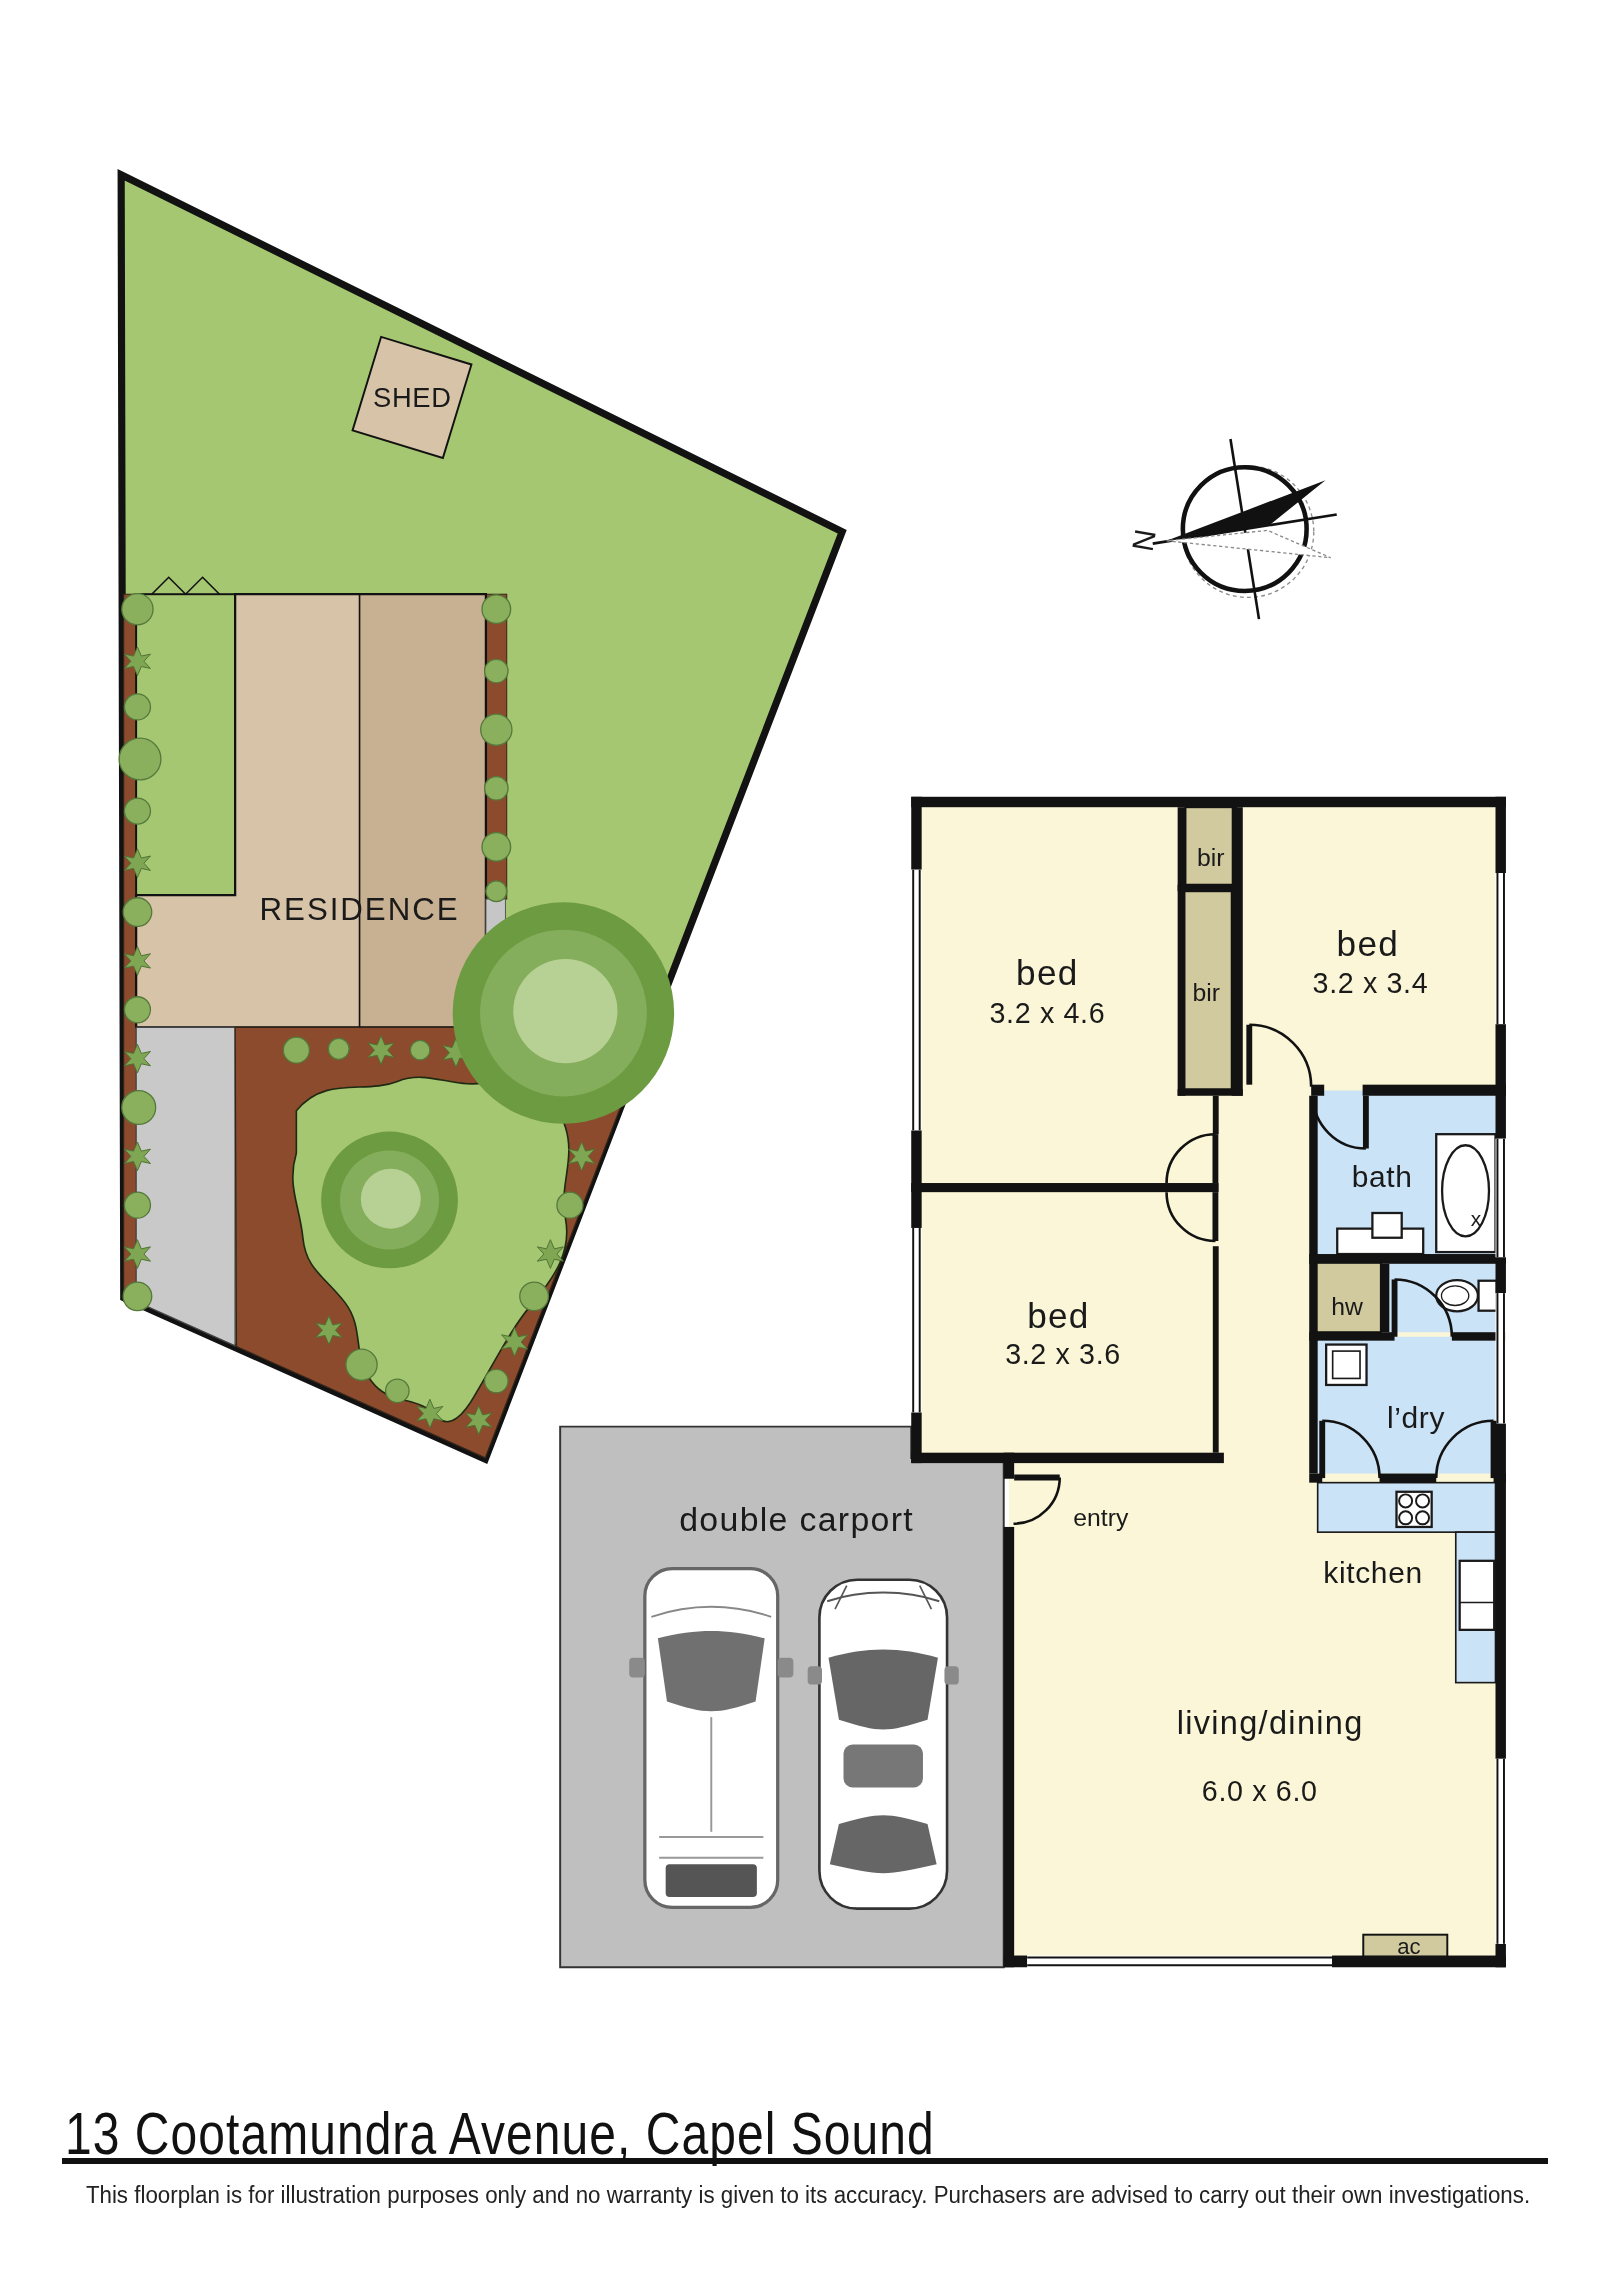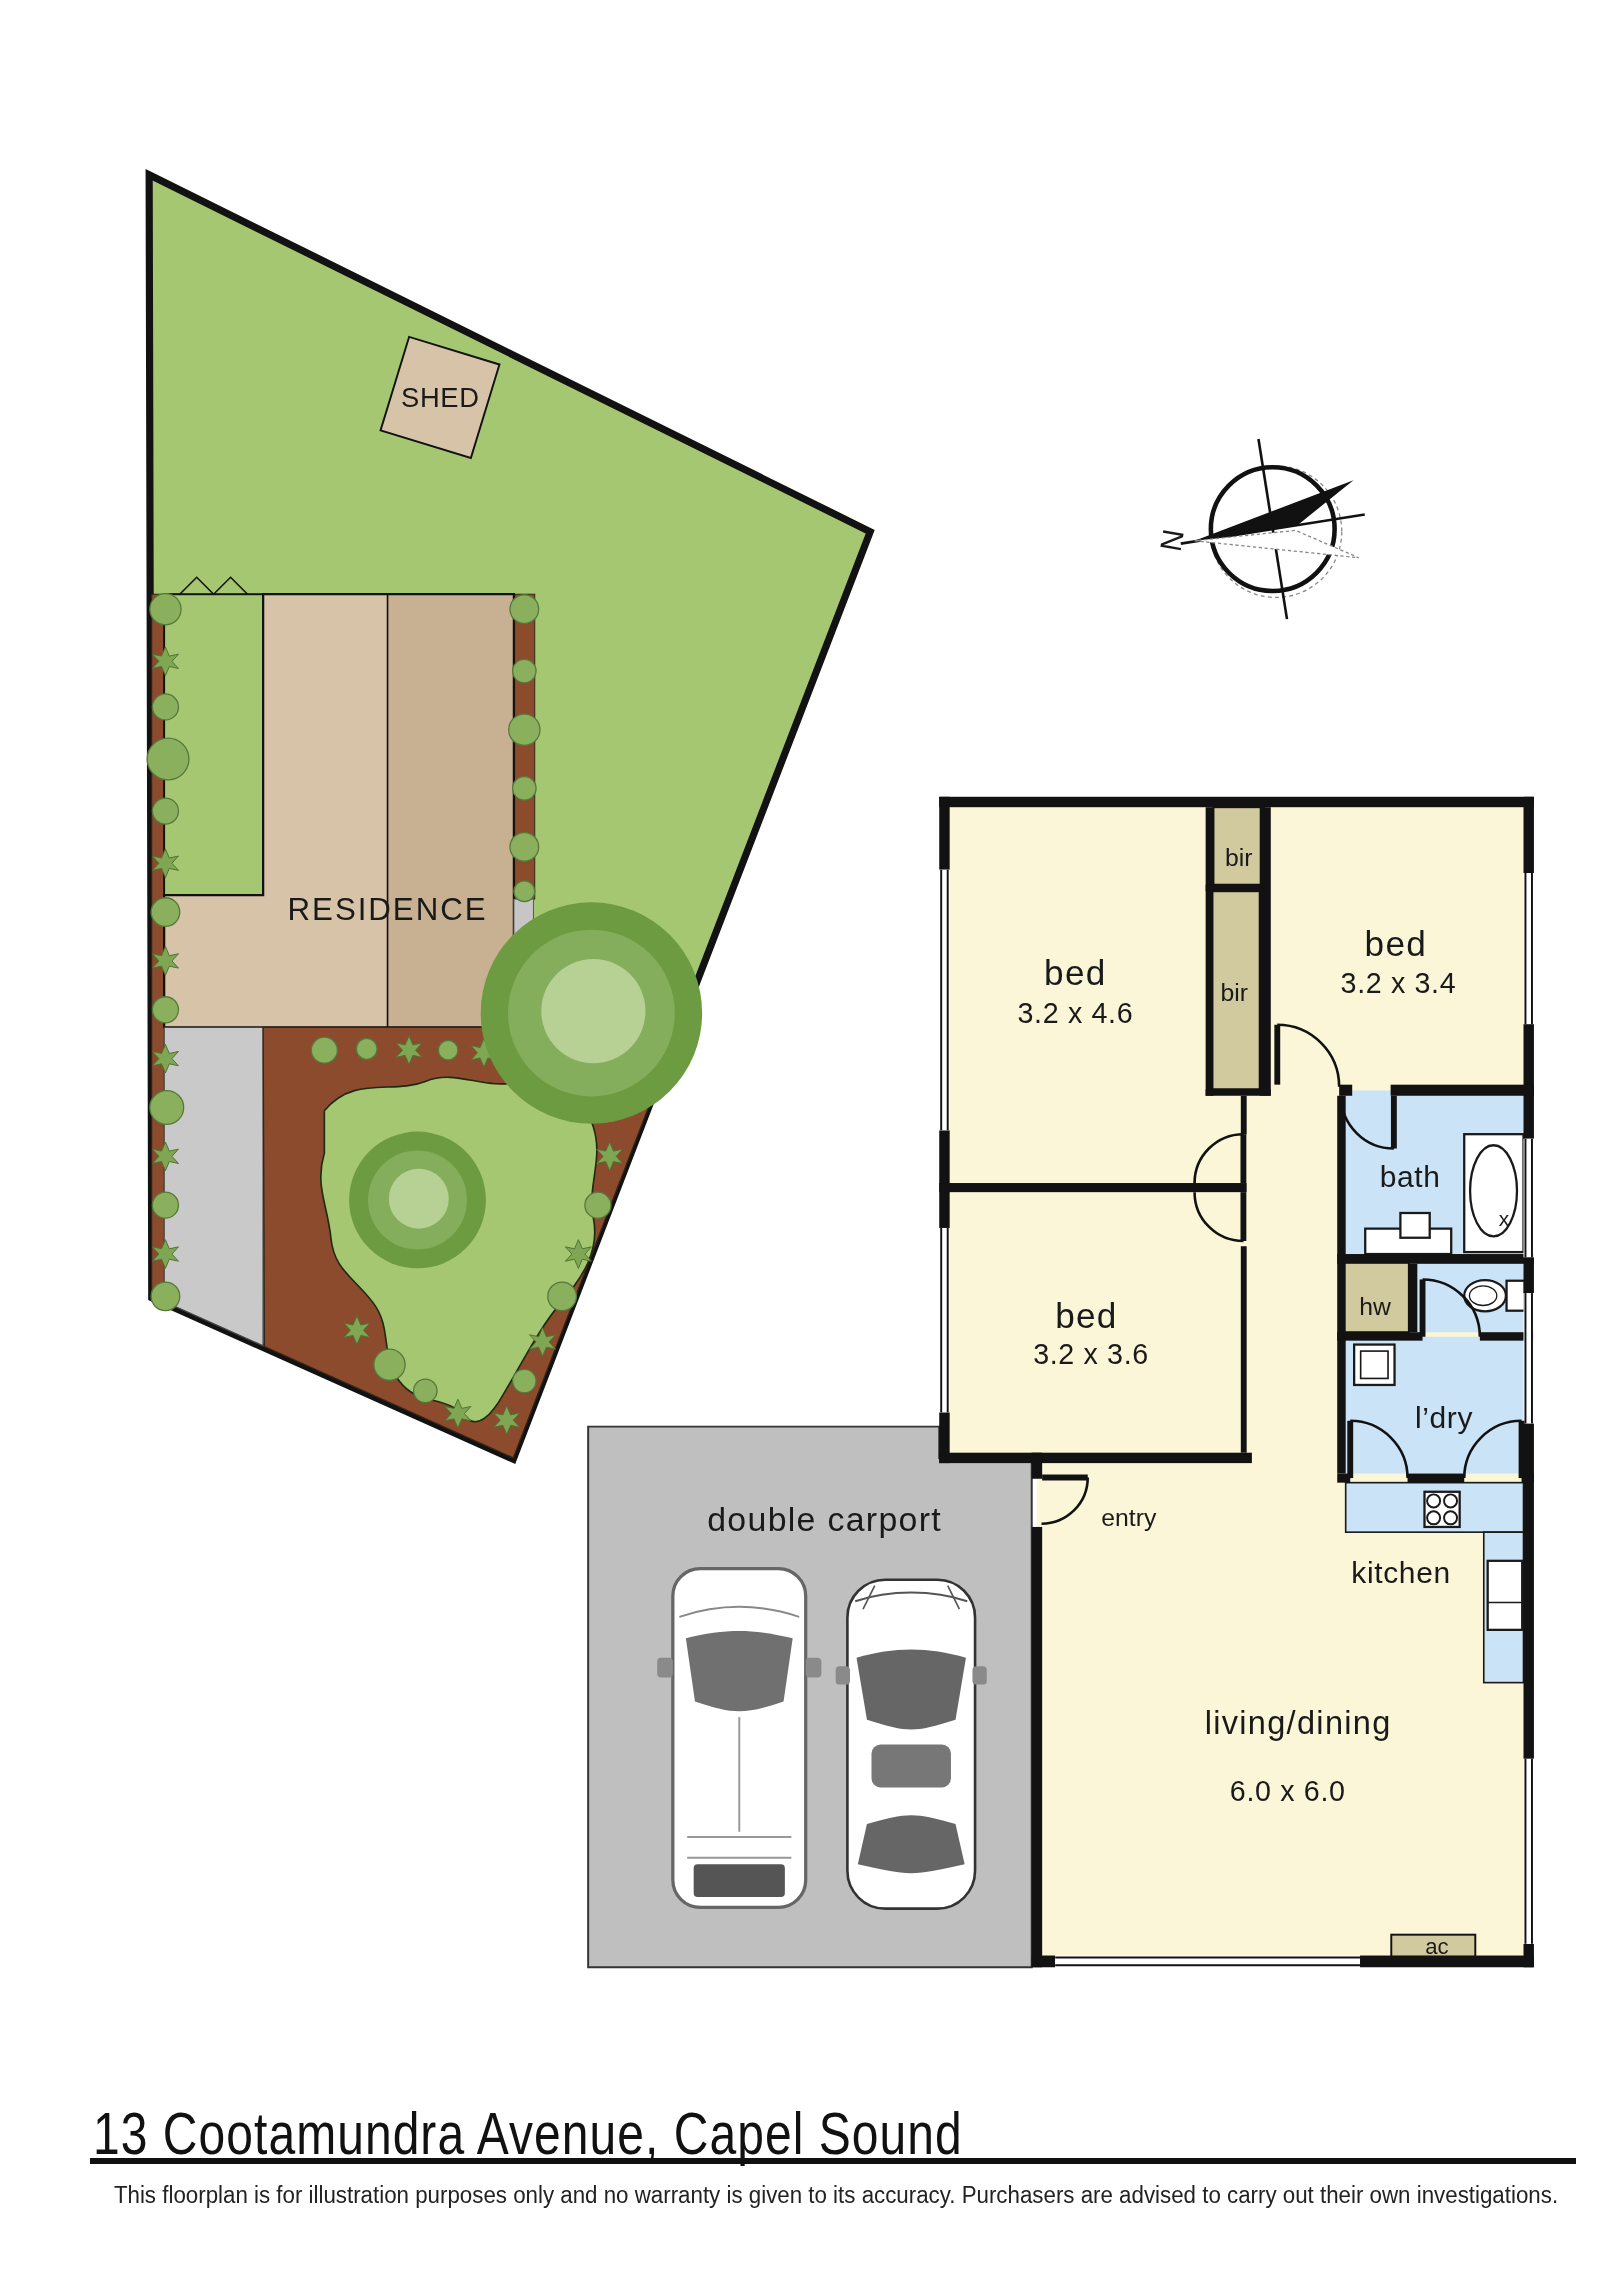--- a/index.html
+++ b/index.html
@@ -1,17 +1,17 @@
 <!DOCTYPE html>
 <html style="font-size:10.4px"><head>
 <meta charset="utf-8">
 <style>
   html,body{margin:0;padding:0;background:#fff;}
   .page{position:relative;width:1548px;height:2284px;background:#fff;overflow:hidden;
-        font-family:"Liberation Sans",sans-serif;margin-left:28px;}
+        font-family:"Liberation Sans",sans-serif;}
   svg{position:absolute;left:0;top:0;}
   svg text{font-family:"Liberation Sans",sans-serif;fill:#1a1a1a;}
   .lbl{text-anchor:middle;}
   .room-lbl{font-size:54px;letter-spacing:2px;}
   .dim-lbl{font-size:44px;letter-spacing:1px;}
   .small-lbl{font-size:38px;}
   .zone-lbl{font-size:46px;letter-spacing:1px;}
   .bush{fill:#8AAF5D;stroke:#55793B;stroke-width:2;}
   .wall{fill:#121212;}
   .doorarc{fill:none;stroke:#121212;stroke-width:4;}

